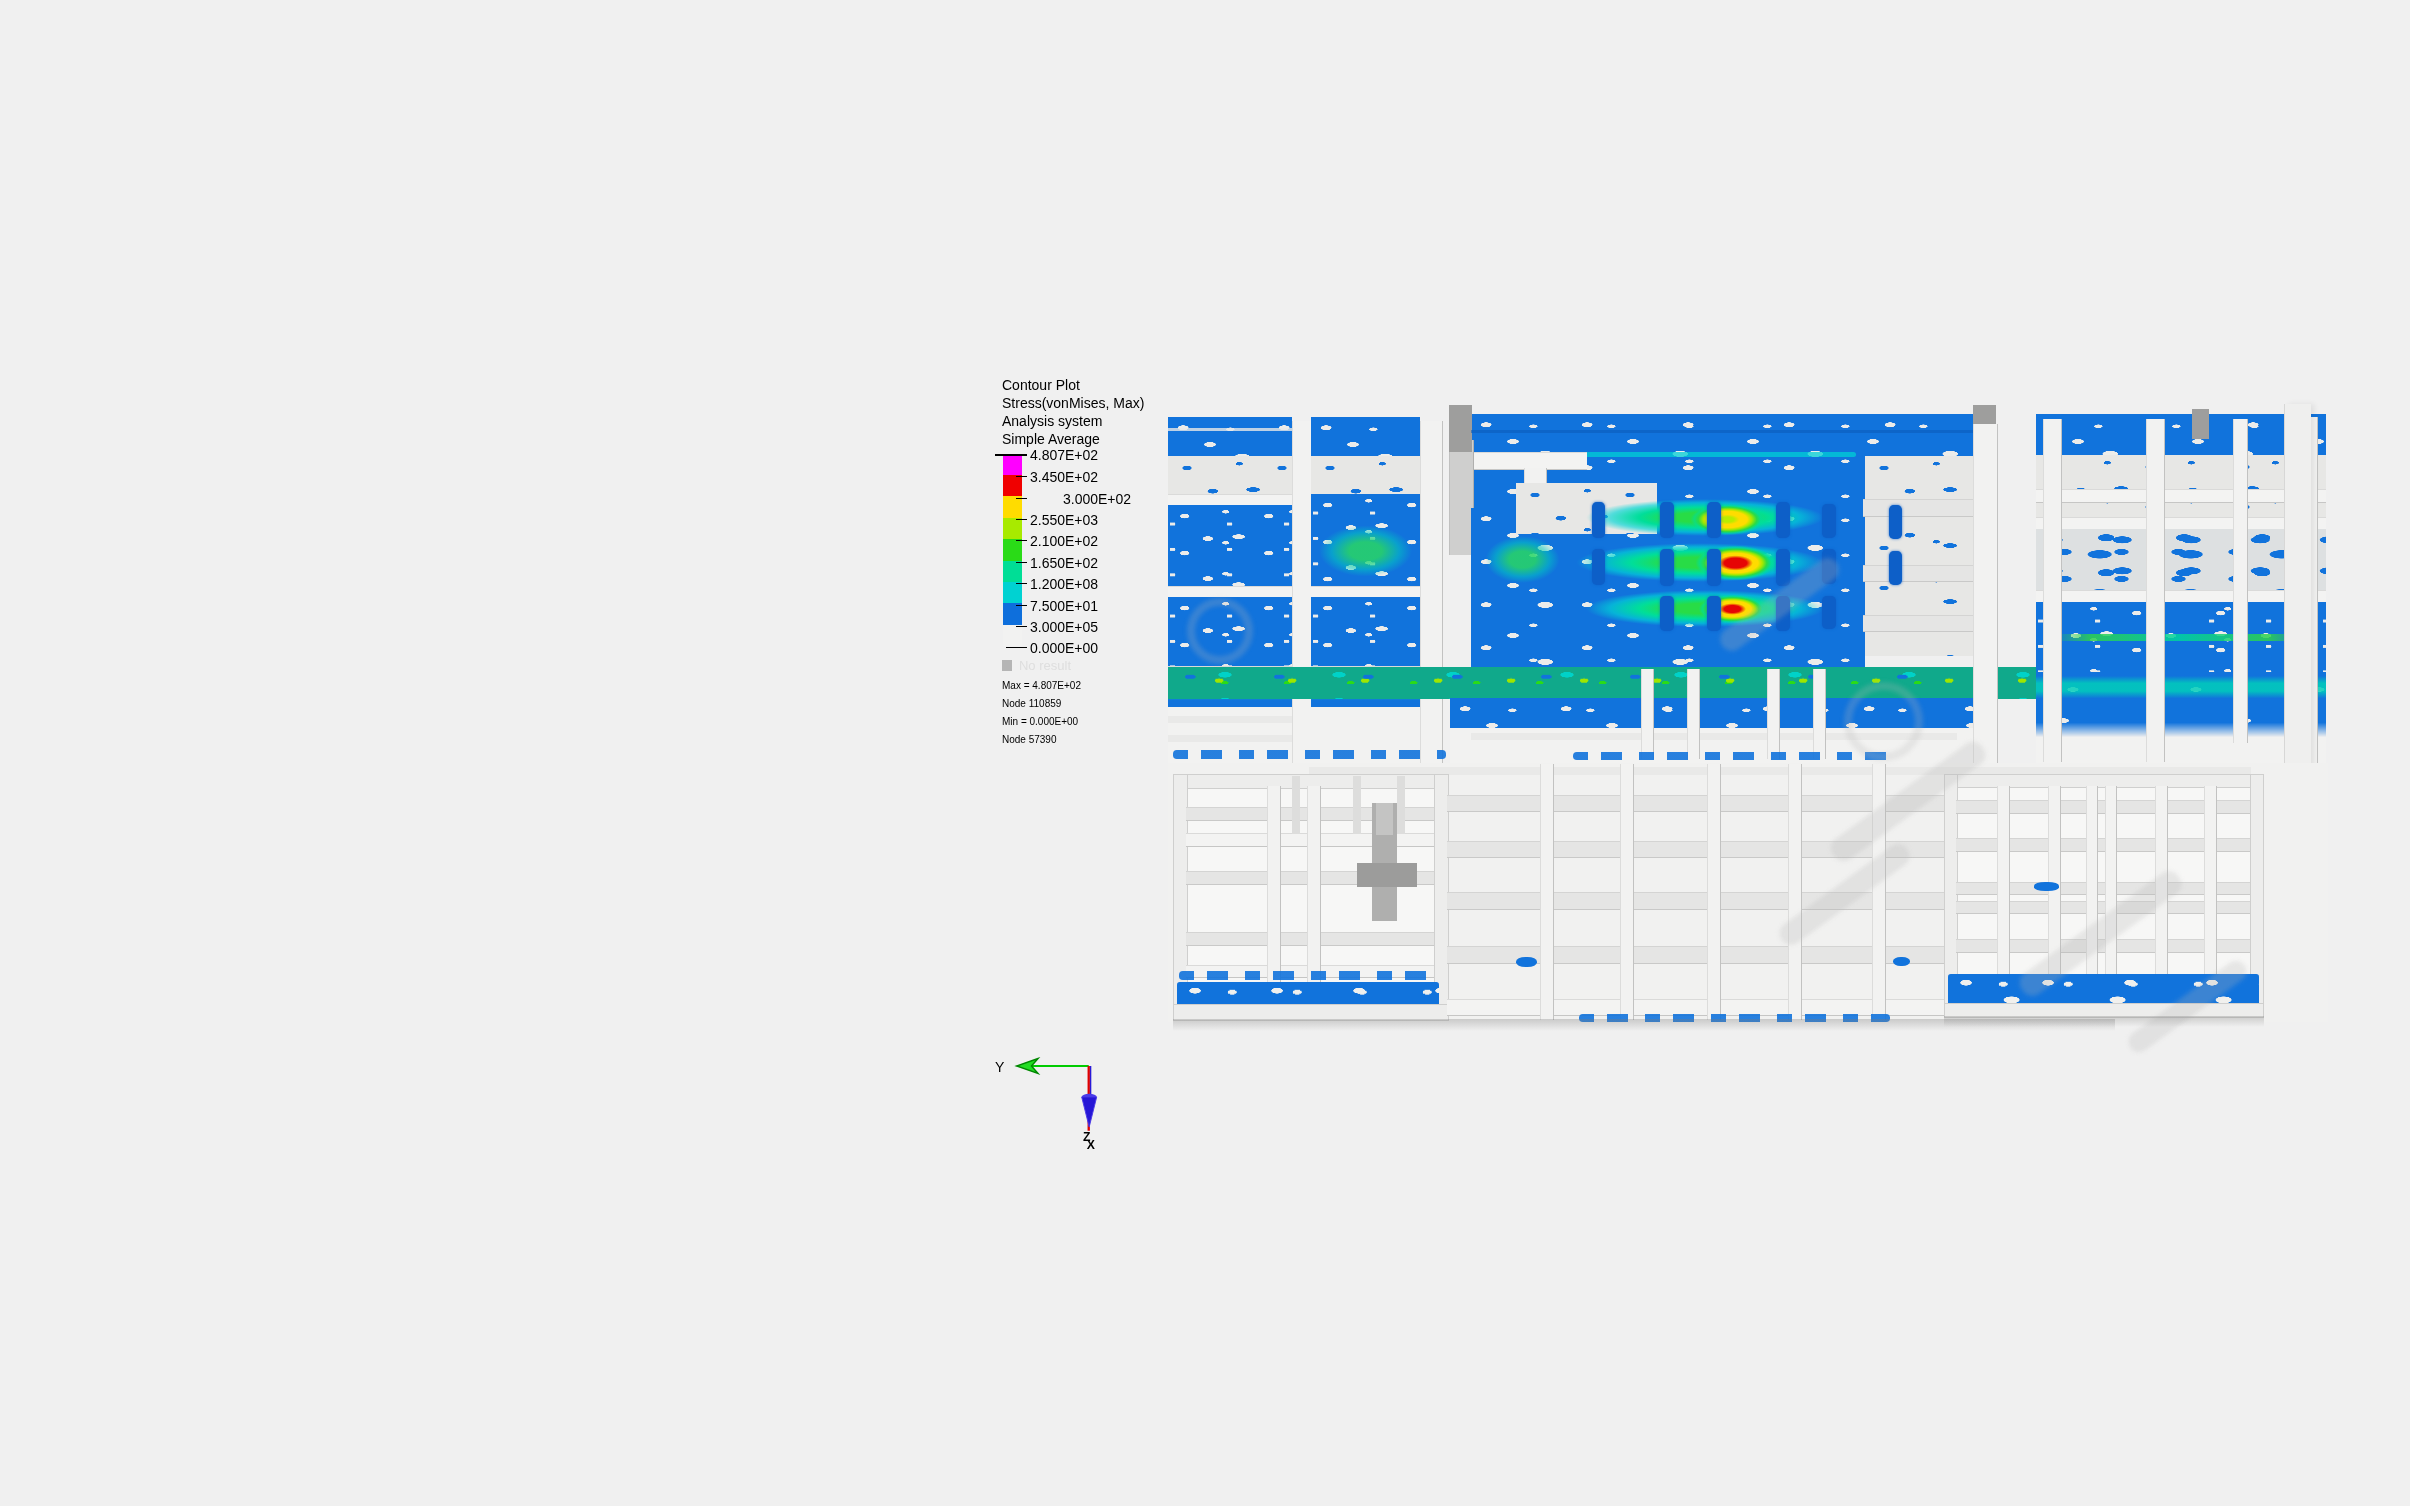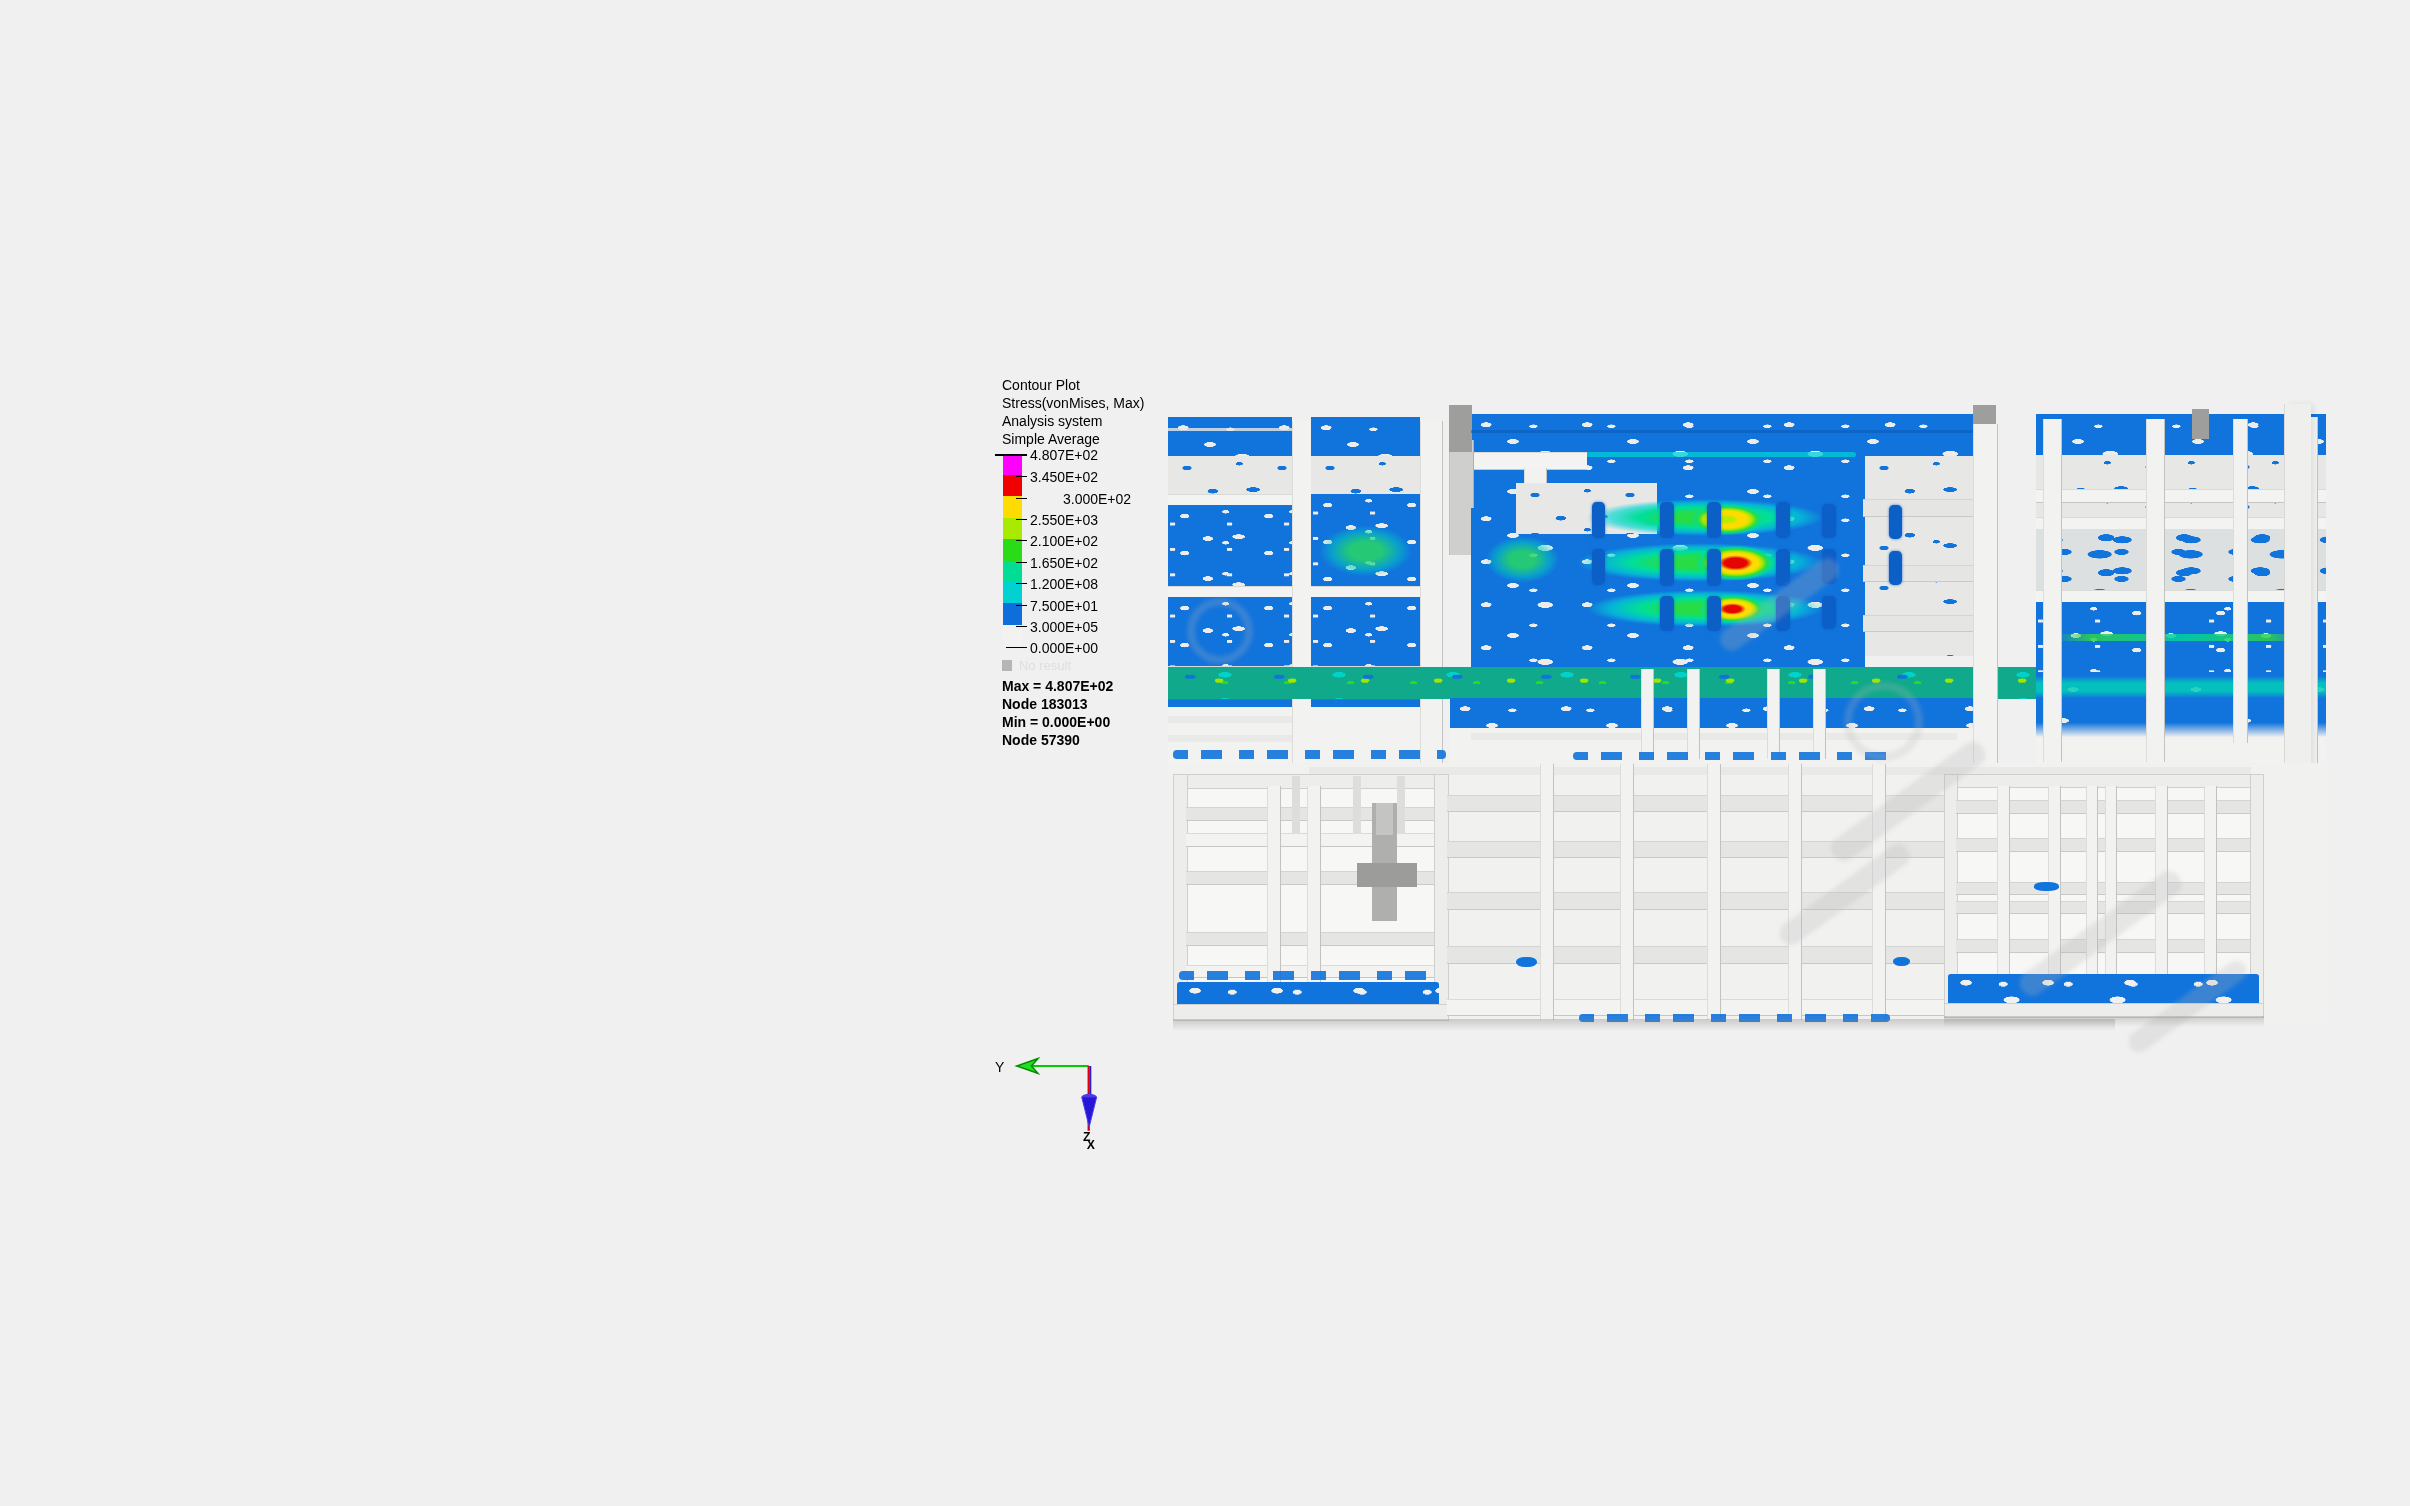--- a/index.html
+++ b/index.html
@@ -17,21 +17,21 @@
   .legend{position:absolute;left:1002px;top:376px;width:217px;font-size:14px;line-height:18px;}
   .leg-line{white-space:nowrap;}
   .colorbar-wrap{position:relative;margin-top:5.6px;height:282px;}
   .colorbar{position:absolute;left:0.9px;top:0;width:19px;}
   .cb-seg{width:19px;height:21.4px;}
   .cb-tick{position:absolute;height:1.9px;background:#000;}
   .cb-label{position:absolute;left:28px;transform:translateY(-8.5px);white-space:nowrap;font-size:14px;}
   .noresult{position:absolute;left:1002px;top:658px;display:flex;align-items:center;gap:6.6px;}
   .nr-swatch{width:10.4px;height:10.4px;background:#B5B5B5;display:inline-block;}
   .nr-text{color:#DEDEDE;font-size:13px;}
-  .stats{position:absolute;left:1002px;top:677px;font-size:14px;line-height:18px;font-weight:bold;}
+  .stats{position:absolute;left:1002px;top:677px;font-size:10px;line-height:18px;}
 
   
   .model{position:absolute;left:1168px;top:400px;width:1160px;height:633px;}
   .g{position:absolute;}
 
   .mb{background-color:#1173DC;background-image:
       radial-gradient(ellipse 8.5px 3.8px at 15% 25%, #ECECEA 60%, transparent 66%),
       radial-gradient(ellipse 12.2px 4.7px at 55% 70%, #ECECEA 60%, transparent 66%),
       radial-gradient(ellipse 6.6px 2.8px at 80% 35%, #ECECEA 60%, transparent 66%),
       radial-gradient(ellipse 9.4px 3.8px at 35% 55%, #ECECEA 60%, transparent 66%);
@@ -156,21 +156,21 @@
           <div class="cb-label" style="top: 193px;">0.000E+00</div>
         </div>
     </div>
   </div>
   <div class="noresult">
     <span class="nr-swatch"></span>
     <span class="nr-text">No result</span>
   </div>
   <div class="stats">
     <div>Max = 4.807E+02</div>
-    <div>Node 183013</div>
+    <div>Node 110859</div>
     <div>Min = 0.000E+00</div>
     <div>Node 57390</div>
   </div>
 
   <div class="model" id="model">
       <div class="g mb" style="left: 303px; top: 14px; width: 507px; height: 99px;"></div>
       <div class="g mb" style="left: 868px; top: 14px; width: 290px; height: 45px;"></div>
       <div class="g mb" style="left: 0px; top: 17px; width: 124px; height: 41px;"></div>
       <div class="g wline" style="left: 0px; top: 28px; width: 124px; height: 2.8px;"></div>
       <div class="g mw" style="left: 0px; top: 56px; width: 124px; height: 40px;"></div>

